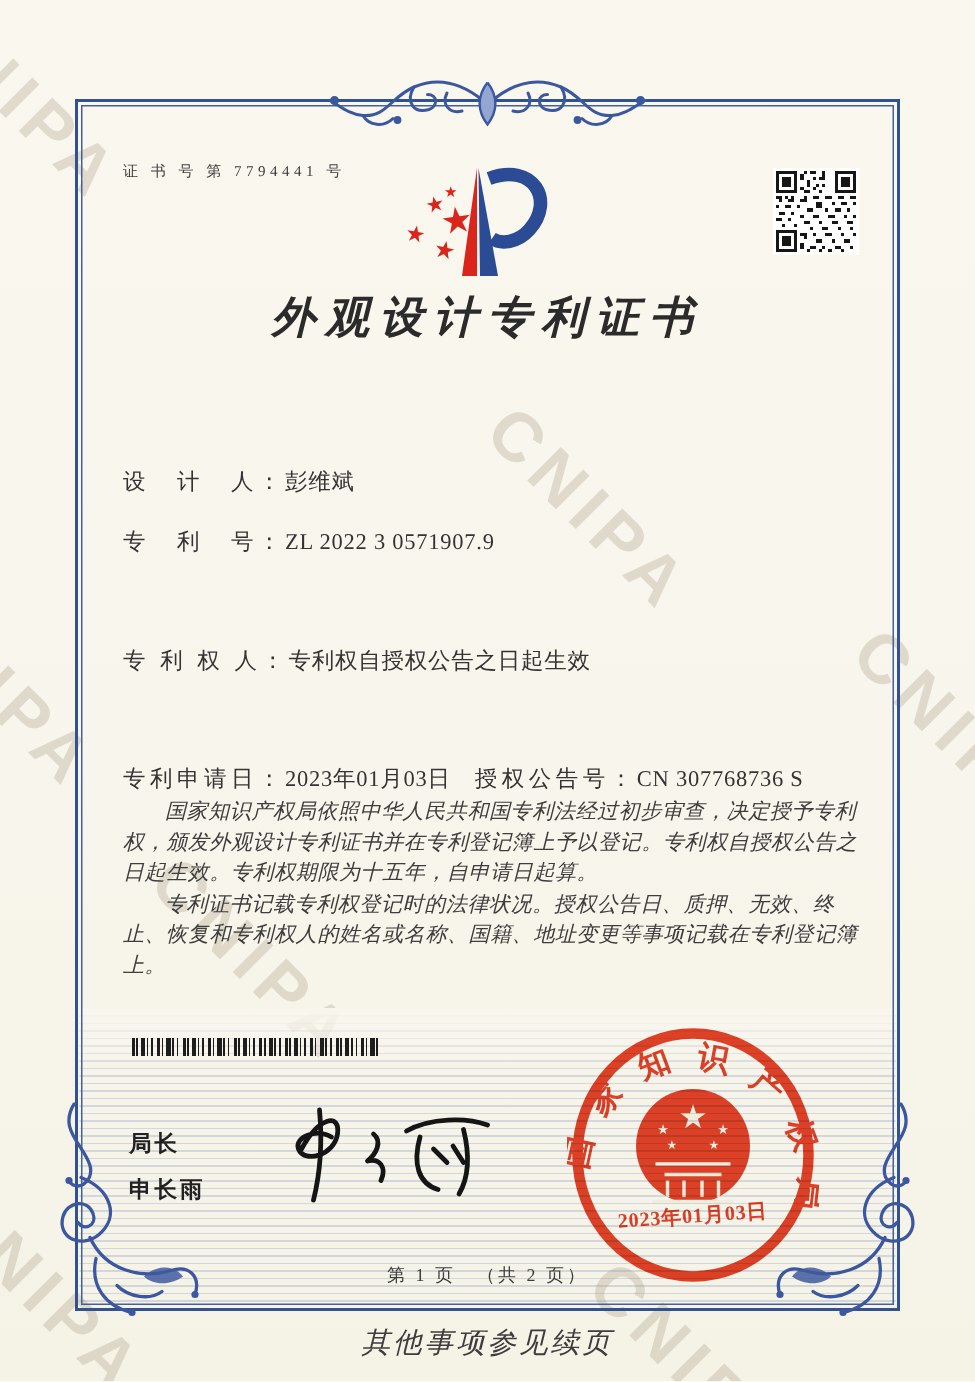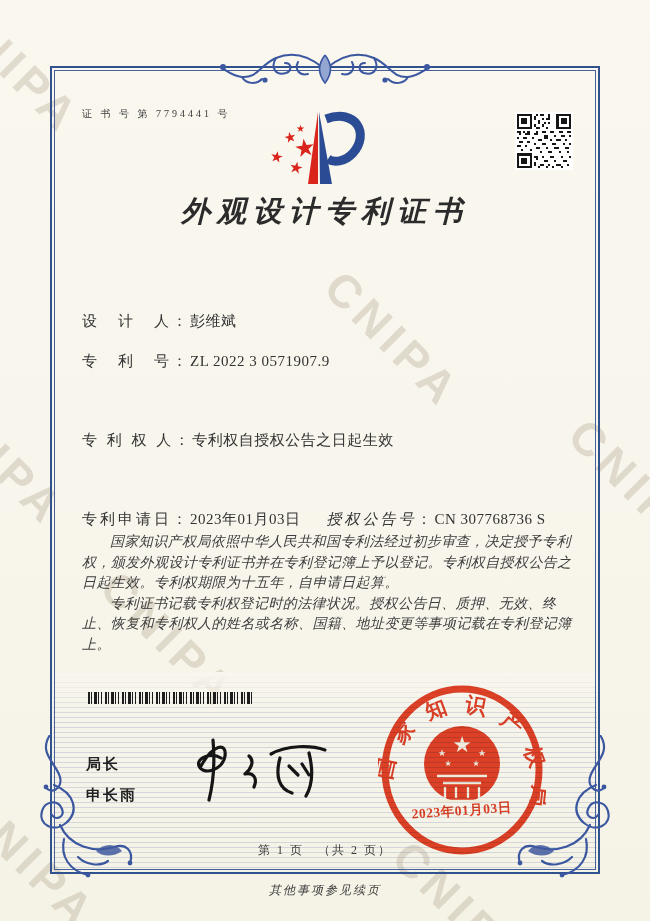--- a/index.html
+++ b/index.html
@@ -20,34 +20,34 @@
   .content{position:absolute;z-index:2;}
   .cert-no{left:82px;top:107px;font-size:10px;letter-spacing:3px;color:#3c3c3c;}
   .logo{left:258px;top:104px;width:112px;height:88px;}
   .logo .star{position:absolute;color:#d9251c;line-height:1;}
   .title{left:0;top:192px;width:650px;text-align:center;font-size:29px;font-weight:bold;
     letter-spacing:7px;color:#2b2b2b;font-style:italic;}
   .qr{left:515px;top:112px;width:58px;height:58px;}
   .field-row{position:absolute;left:82px;width:510px;font-size:15px;white-space:nowrap;}
   .flabel{letter-spacing:3px;color:#333;}
   .fvalue{letter-spacing:.5px;color:#333;}
-  .grant2{margin-left:26px;font-style:italic;}
+  .grant2{margin-left:16px;}
   .paras{left:82px;top:532px;width:494px;font-size:14px;line-height:20.5px;
     letter-spacing:.4px;color:#3d3d3d;font-style:italic;}
   .paras p{margin:0;text-indent:2em;}
   .barcode{left:88px;top:692px;width:165px;height:12px;
     background:repeating-linear-gradient(90deg,#1d1d1d 0 2px,rgba(0,0,0,0) 2px 3px,#1d1d1d 3px 4px,rgba(0,0,0,0) 4px 6px,#1d1d1d 6px 9px,rgba(0,0,0,0) 9px 10px,#1d1d1d 10px 11px,rgba(0,0,0,0) 11px 13px,#1d1d1d 13px 14px,rgba(0,0,0,0) 14px 17px);}
-  .signer{left:86px;top:748px;font-family:Liberation Sans, sans-serif;
+  .signer{left:86px;top:748px;font-family:Liberation Serif, serif;
     font-weight:bold;font-size:15px;color:#222;line-height:31px;letter-spacing:2px;}
   .signature{left:183px;top:736px;width:165px;height:72px;}
   .seal{left:378px;top:684px;width:168px;height:172px;z-index:3;
     mix-blend-mode:multiply;opacity:.93;}
   .pagination{left:0;top:842px;width:650px;text-align:center;font-size:12px;
     letter-spacing:2px;color:#3c3c3c;z-index:2;}
-  .cont-note{left:0;top:882px;width:650px;text-align:center;font-size:12px;
+  .cont-note{left:0;top:882px;width:650px;text-align:center;font-size:19px;
     letter-spacing:2px;color:#3d3d3d;font-style:italic;z-index:2;}
 </style>
 </head>
 <body>
 
 <div class="sheet">
 
   <span class="wm" style="left:-28px;top:-14px">CNIPA</span>
   <span class="wm" style="left:352px;top:260px">CNIPA</span>
   <span class="wm" style="left:-44px;top:378px">CNIPA</span>

